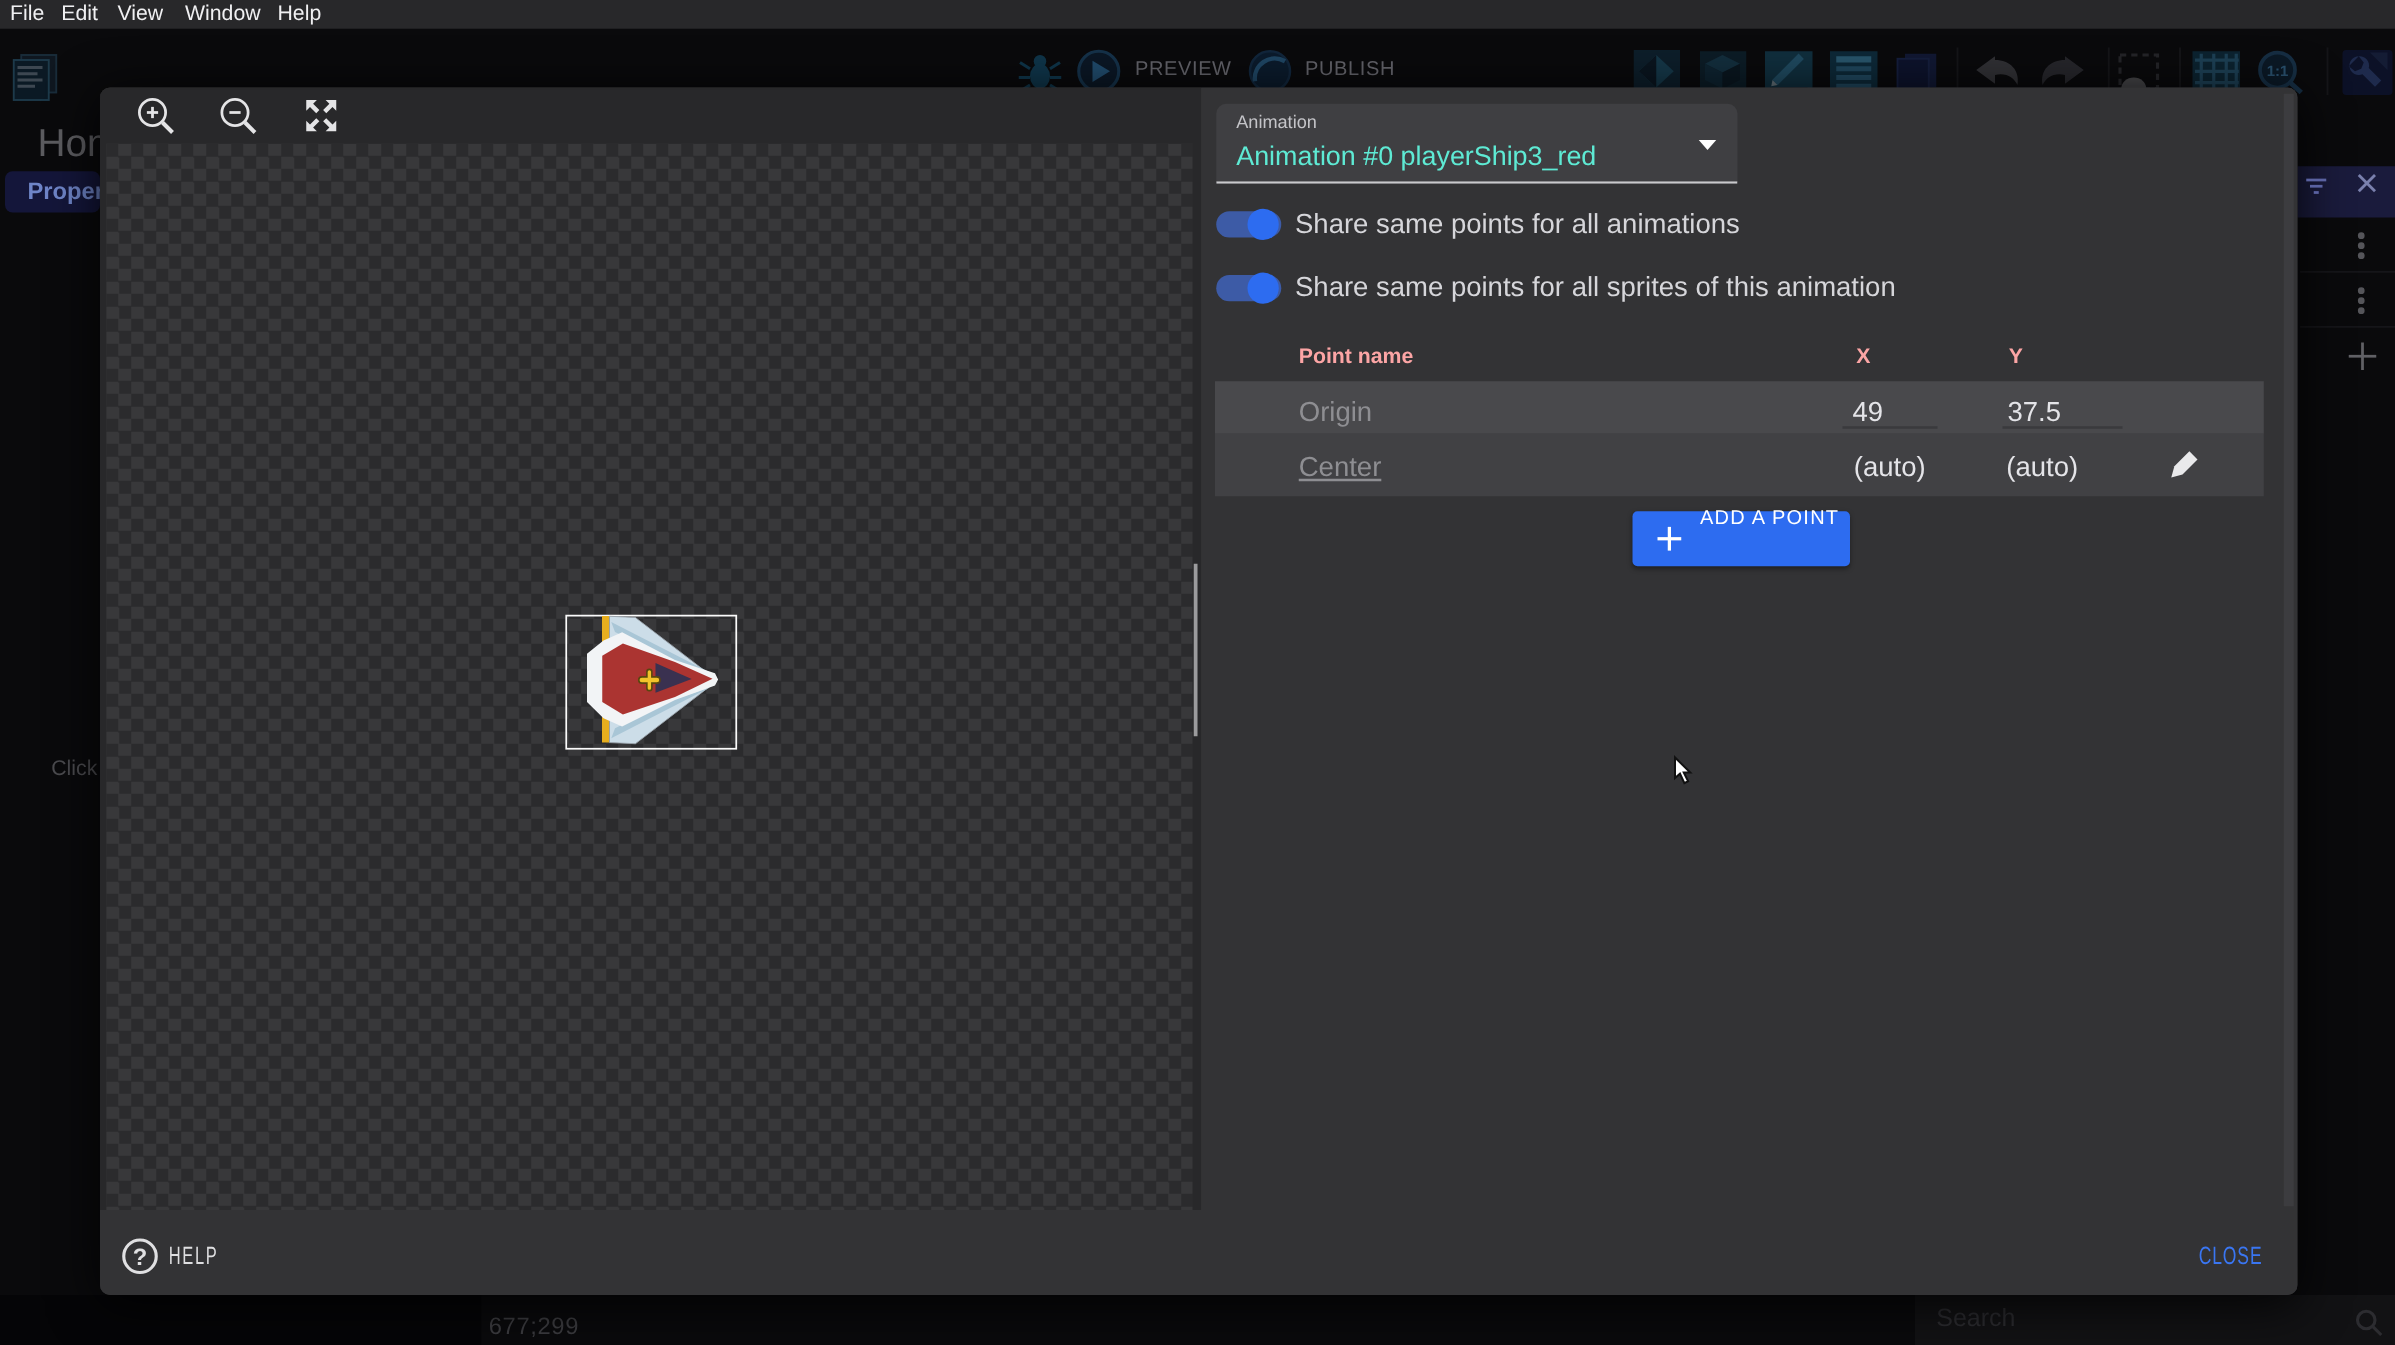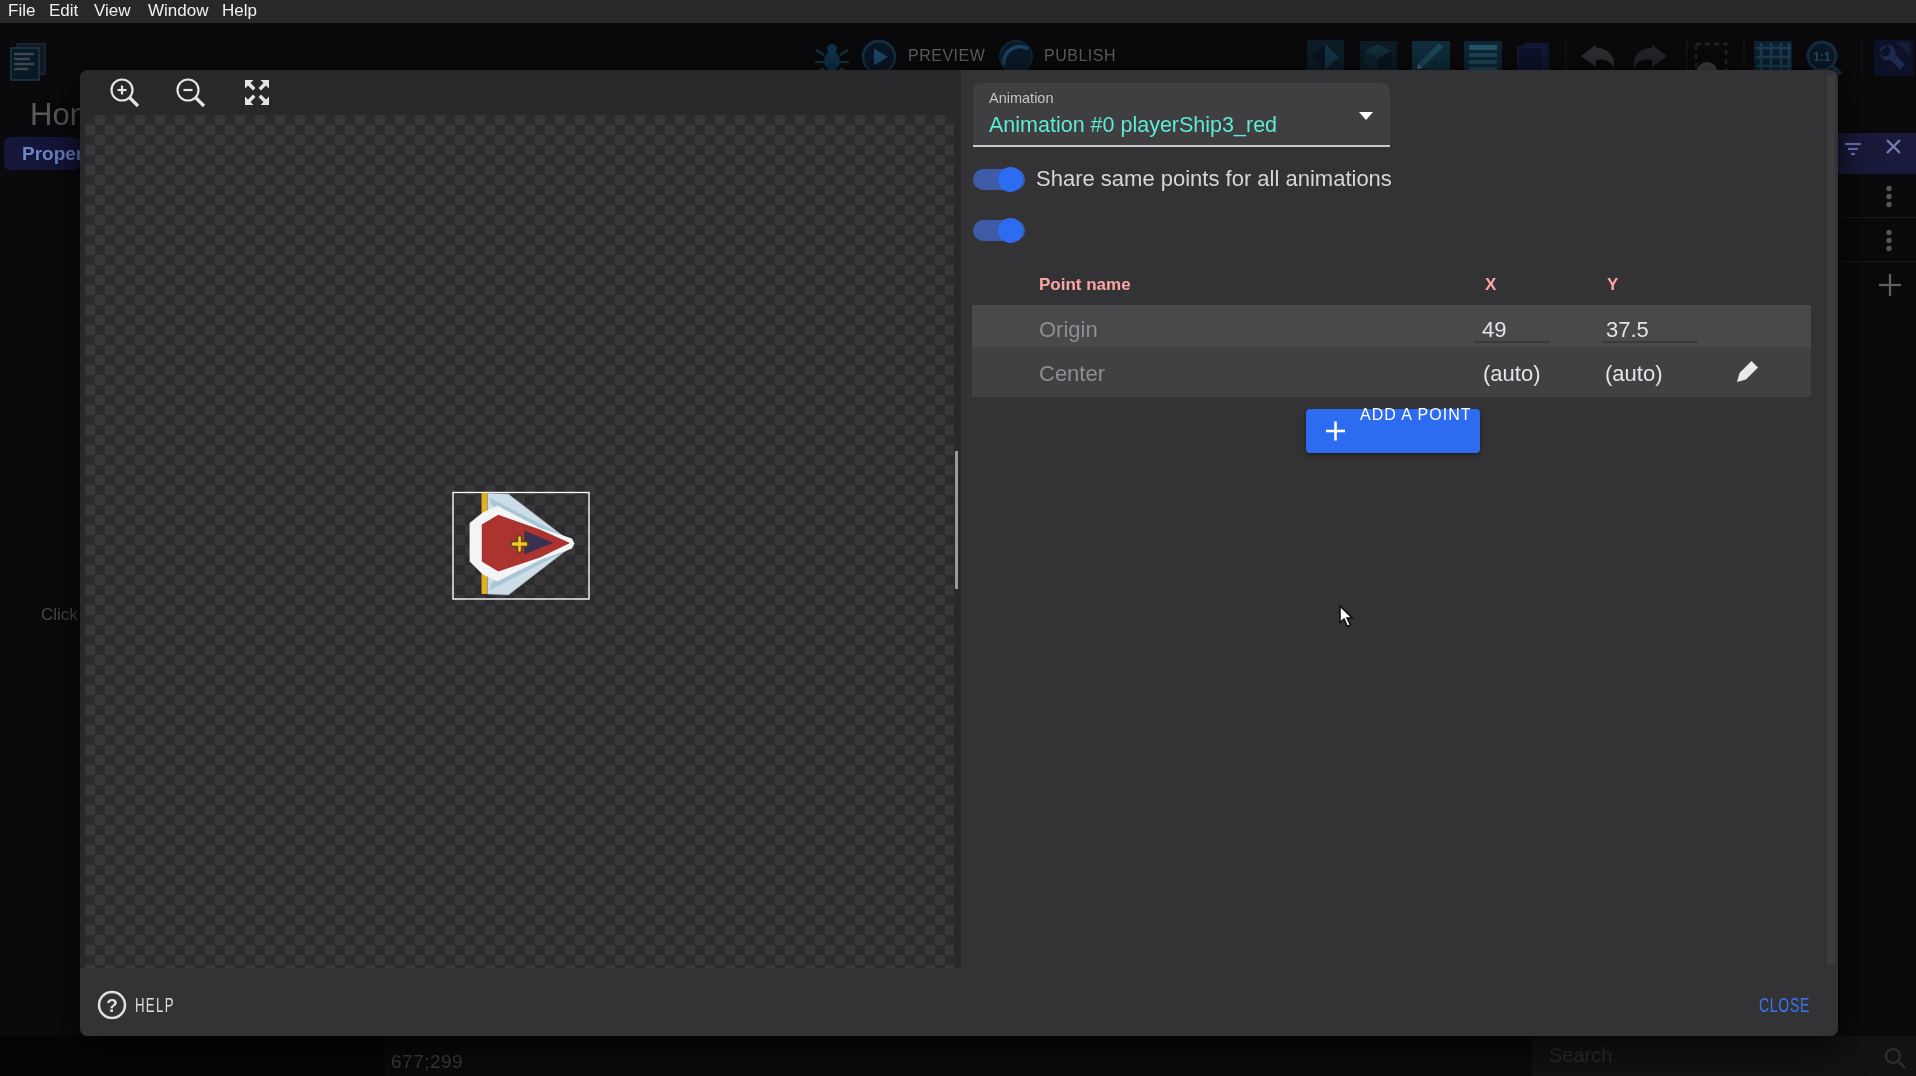--- a/index.html
+++ b/index.html
@@ -213,28 +213,29 @@
       <span class="darrow" style="left:386px;"></span>
     </div>
 
     <div class="toggletrack" style="top:99px;">
         <div class="toggleknob"></div>
       </div>
     <span class="togglelabel" style="top:96px;">Share same points for all animations</span>
     <div class="toggletrack" style="top:150px;">
         <div class="toggleknob"></div>
       </div>
+    <span class="togglelabel" style="top:147px;">Share same points for all sprites of this animation</span>
 
     <span class="th" style="left:959px; top:205px;">Point name</span>
     <span class="th" style="left:1405px; top:205px;">X</span>
     <span class="th" style="left:1527px; top:205px;">Y</span>
     <div class="abs" id="row1"></div>
     <div class="abs" id="row2"></div>
     <span class="rowname" style="top:247px;">Origin</span>
-    <span class="rowname" style="top:291px;">Center</span>
+    <span class="rowname" style="top:291px;text-decoration:underline;">Center</span>
     <span class="rowval" style="left:1402px; top:247px;">49</span>
     <span class="rowval" style="left:1526px; top:247px;">37.5</span>
     <span class="rowval" style="left:1403px; top:291px;">(auto)</span>
     <span class="rowval" style="left:1525px; top:291px;">(auto)</span>
     <div class="inpline" style="left:1394px; width:76px;"></div>
     <div class="inpline" style="left:1522px; width:96px;"></div>
 
     <div class="abs" id="addbtn"></div>
     <span class="abs" id="addtext">ADD A POINT</span>
 

